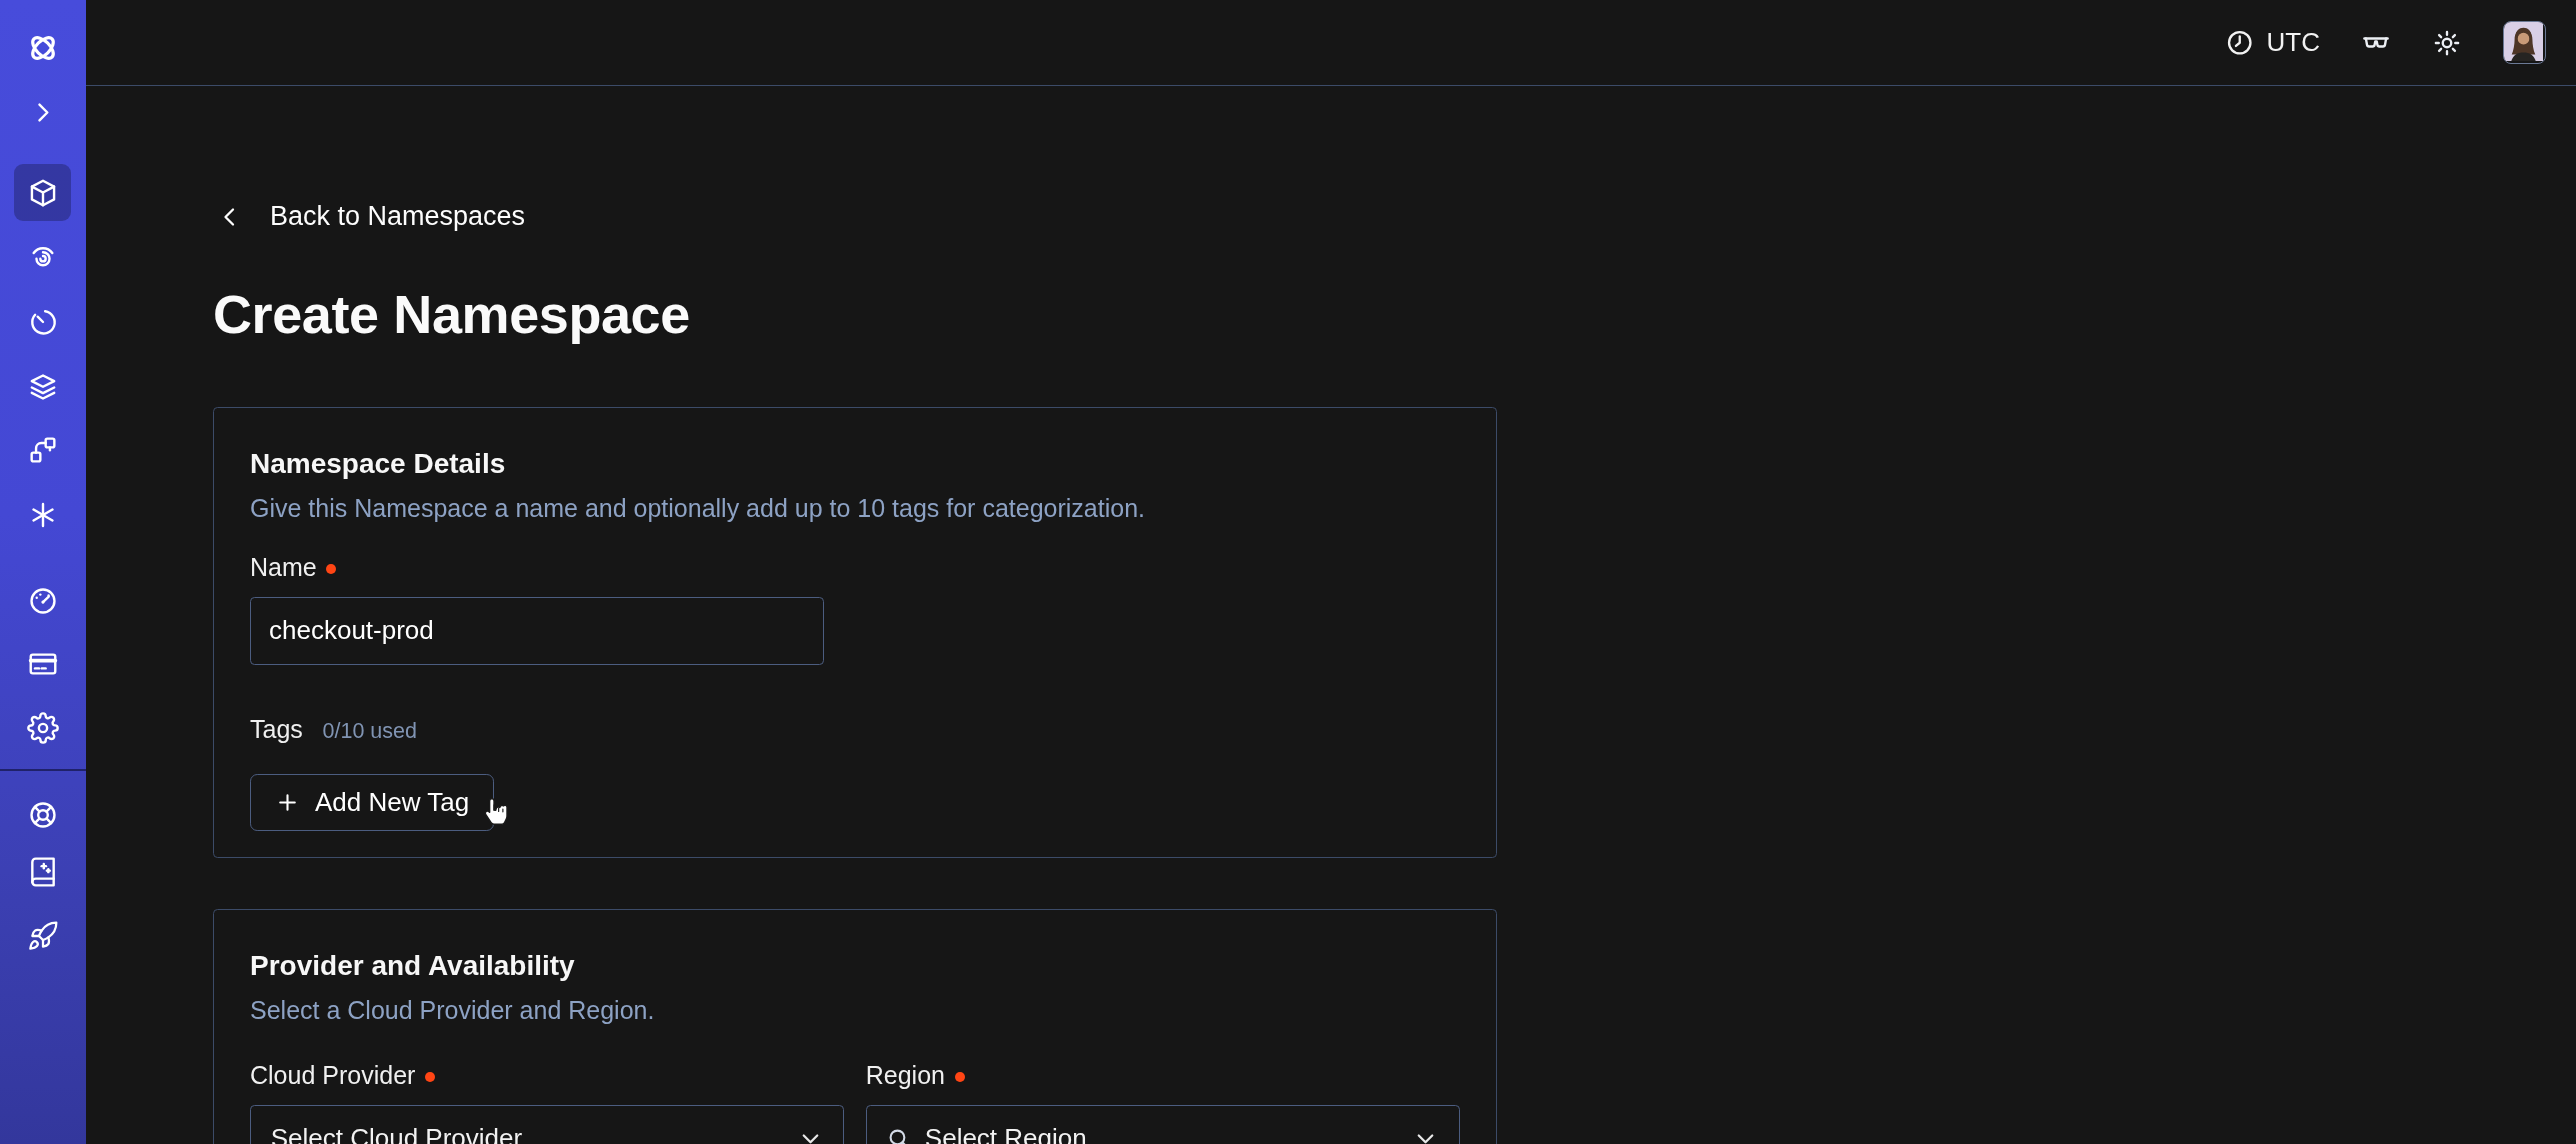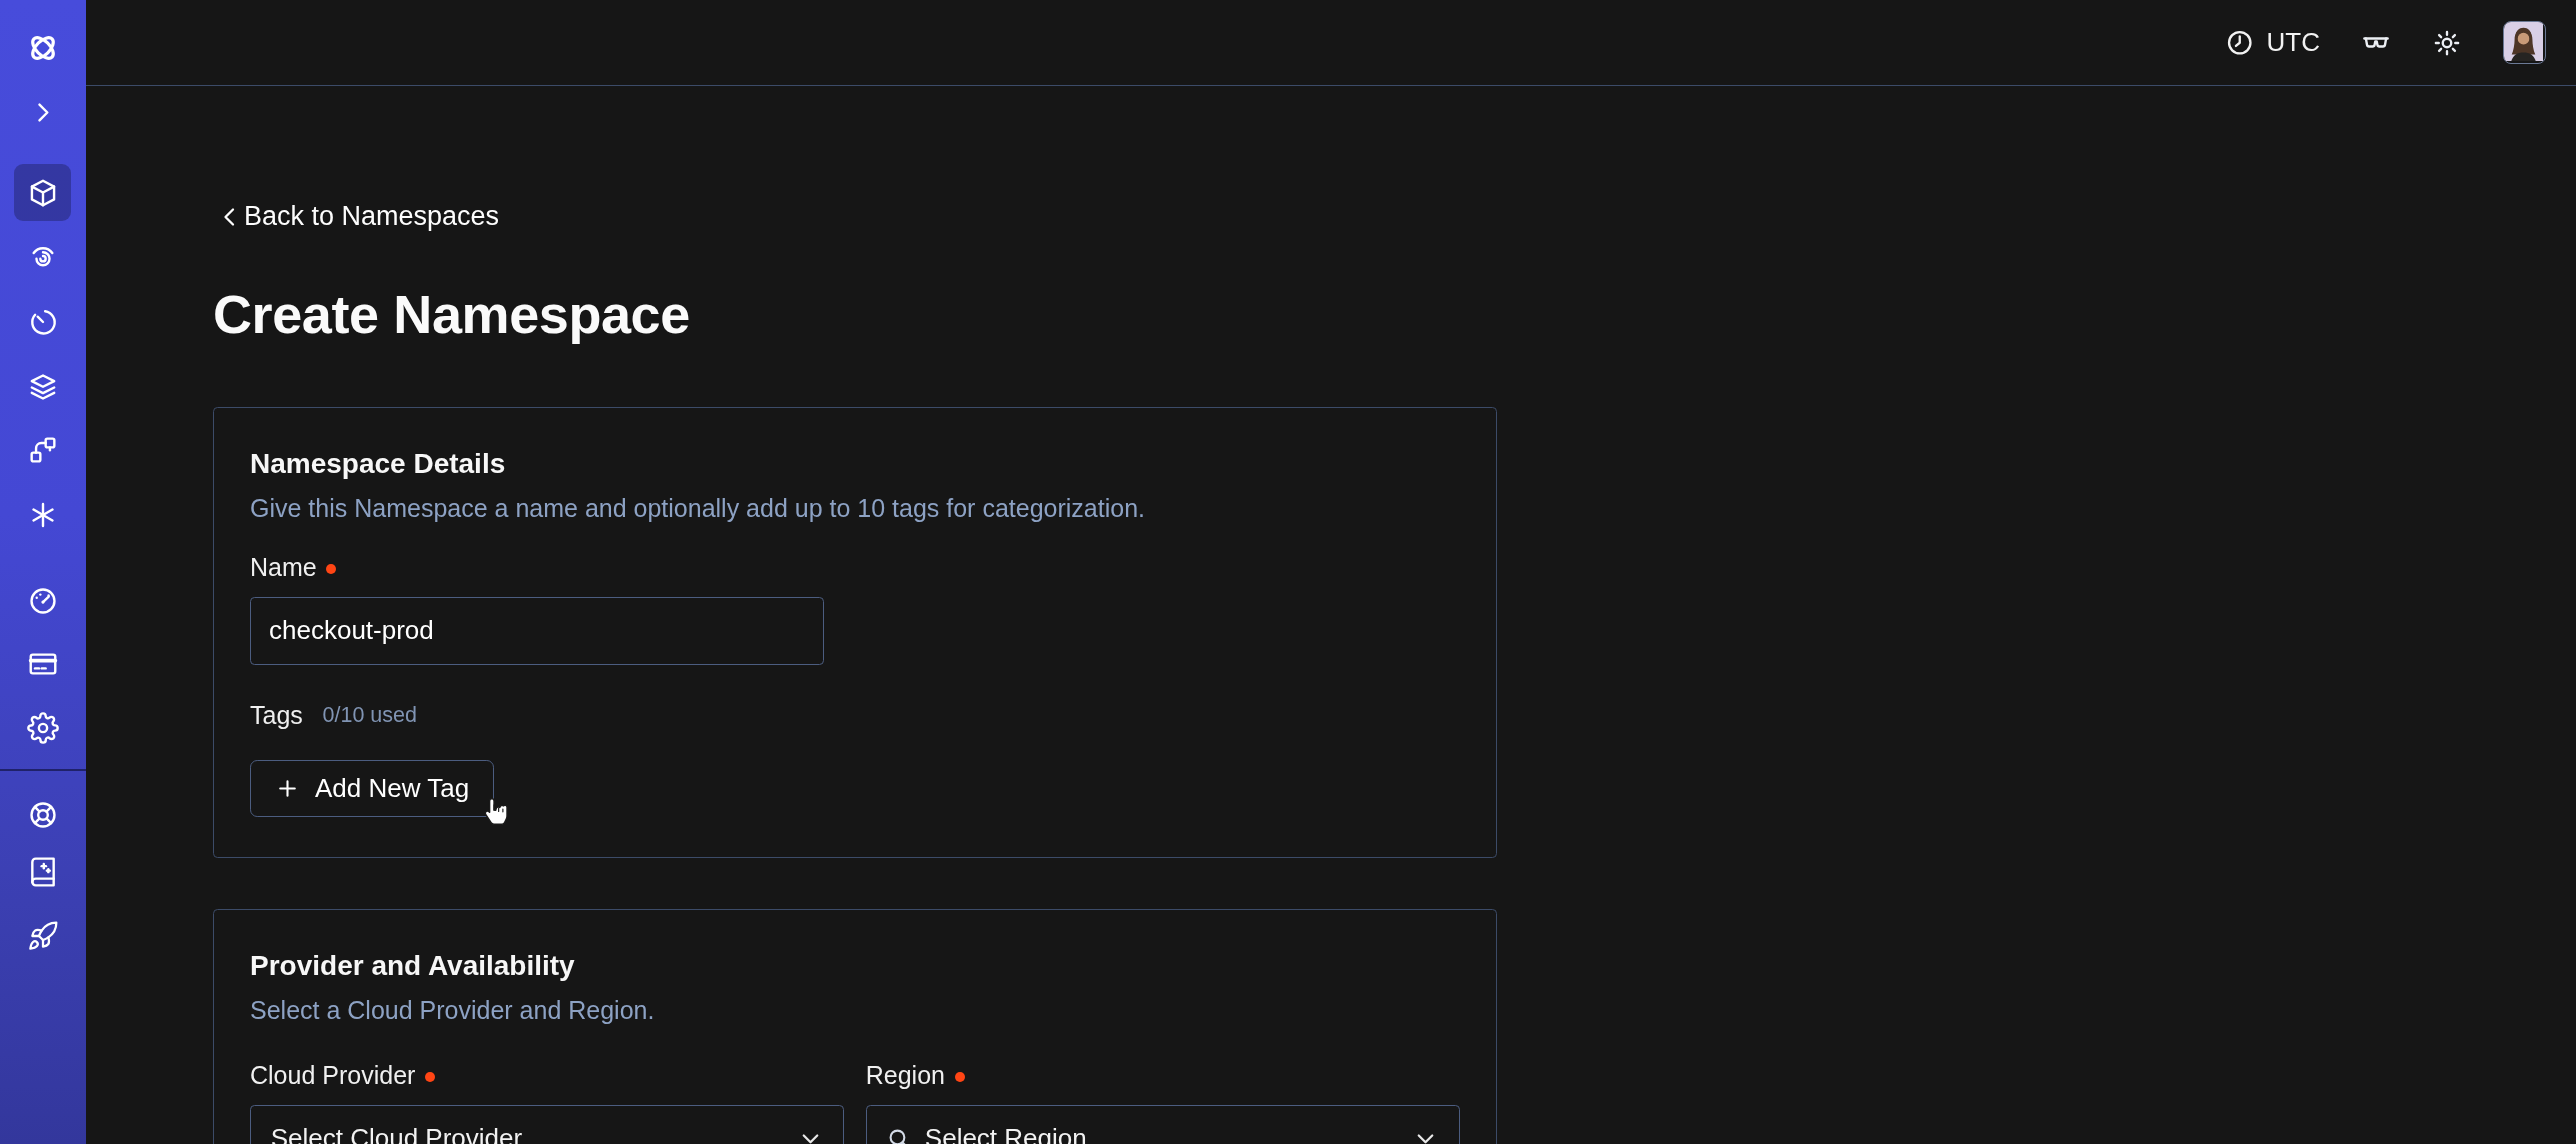--- a/index.html
+++ b/index.html
@@ -33,21 +33,21 @@
   .topbar .tool { color:#eceff4; cursor:pointer; }
   .avatar {
     width:43px; height:43px; border-radius:8px; overflow:hidden;
     border:1.8px solid #6b7995; cursor:pointer; flex:0 0 auto;
   }
 
   
   .content { position:absolute; left:86px; top:88px; right:0; bottom:0; }
   .back {
     position:absolute; top:113px; left:132px;
-    display:flex; align-items:center; gap:2px;
+    display:flex; align-items:center; gap:28px;
     font-size:27px; color:#fdfdfd; cursor:pointer;
   }
   .page-title {
     position:absolute; top:195px; left:127px;
     font-size:54px; font-weight:600; color:#fafafa; letter-spacing:-0.4px;
   }
   .card {
     position:absolute; left:127px; width:1284px;
     border:1.8px solid #3c4b68; border-radius:4.5px; padding:0 36px;
   }
@@ -59,21 +59,21 @@
     display:flex; align-items:center; gap:9.8px;
     font-size:25px; font-weight:500; color:#f0f0f0; line-height:29px;
   }
   .req-dot { width:9.8px; height:9.8px; border-radius:50%; background:#ff4514; margin-top:2.7px; }
   .name-row { margin-top:30px; }
   .text-input {
     margin-top:14.3px; display:block; width:574px; height:68px;
     background:transparent; border:1.8px solid #4c5d80; border-radius:4.5px;
     color:#fff; font-size:26px; font-family:inherit; padding:0 18px; outline:none;
   }
-  .tags-row { margin-top:36px; display:flex; align-items:center; gap:19.7px; }
+  .tags-row { margin-top:50px; display:flex; align-items:flex-end; gap:19.7px; }
   .tags-usage { font-size:21.5px; color:#8094b3; }
   .add-btn {
     margin-top:30px; display:inline-flex; align-items:center; gap:15px;
     height:57px; padding:0 24px; background:transparent;
     border:1.8px solid #4c5d80; border-radius:7.2px;
     color:#fff; font-size:26px; font-family:inherit; cursor:pointer;
   }
   .grid { margin-top:36px; display:grid; grid-template-columns:1fr 1fr; column-gap:21.5px; }
   .select {
     margin-top:14.3px; height:68px; border:1.8px solid #4c5d80; border-radius:4.5px;

